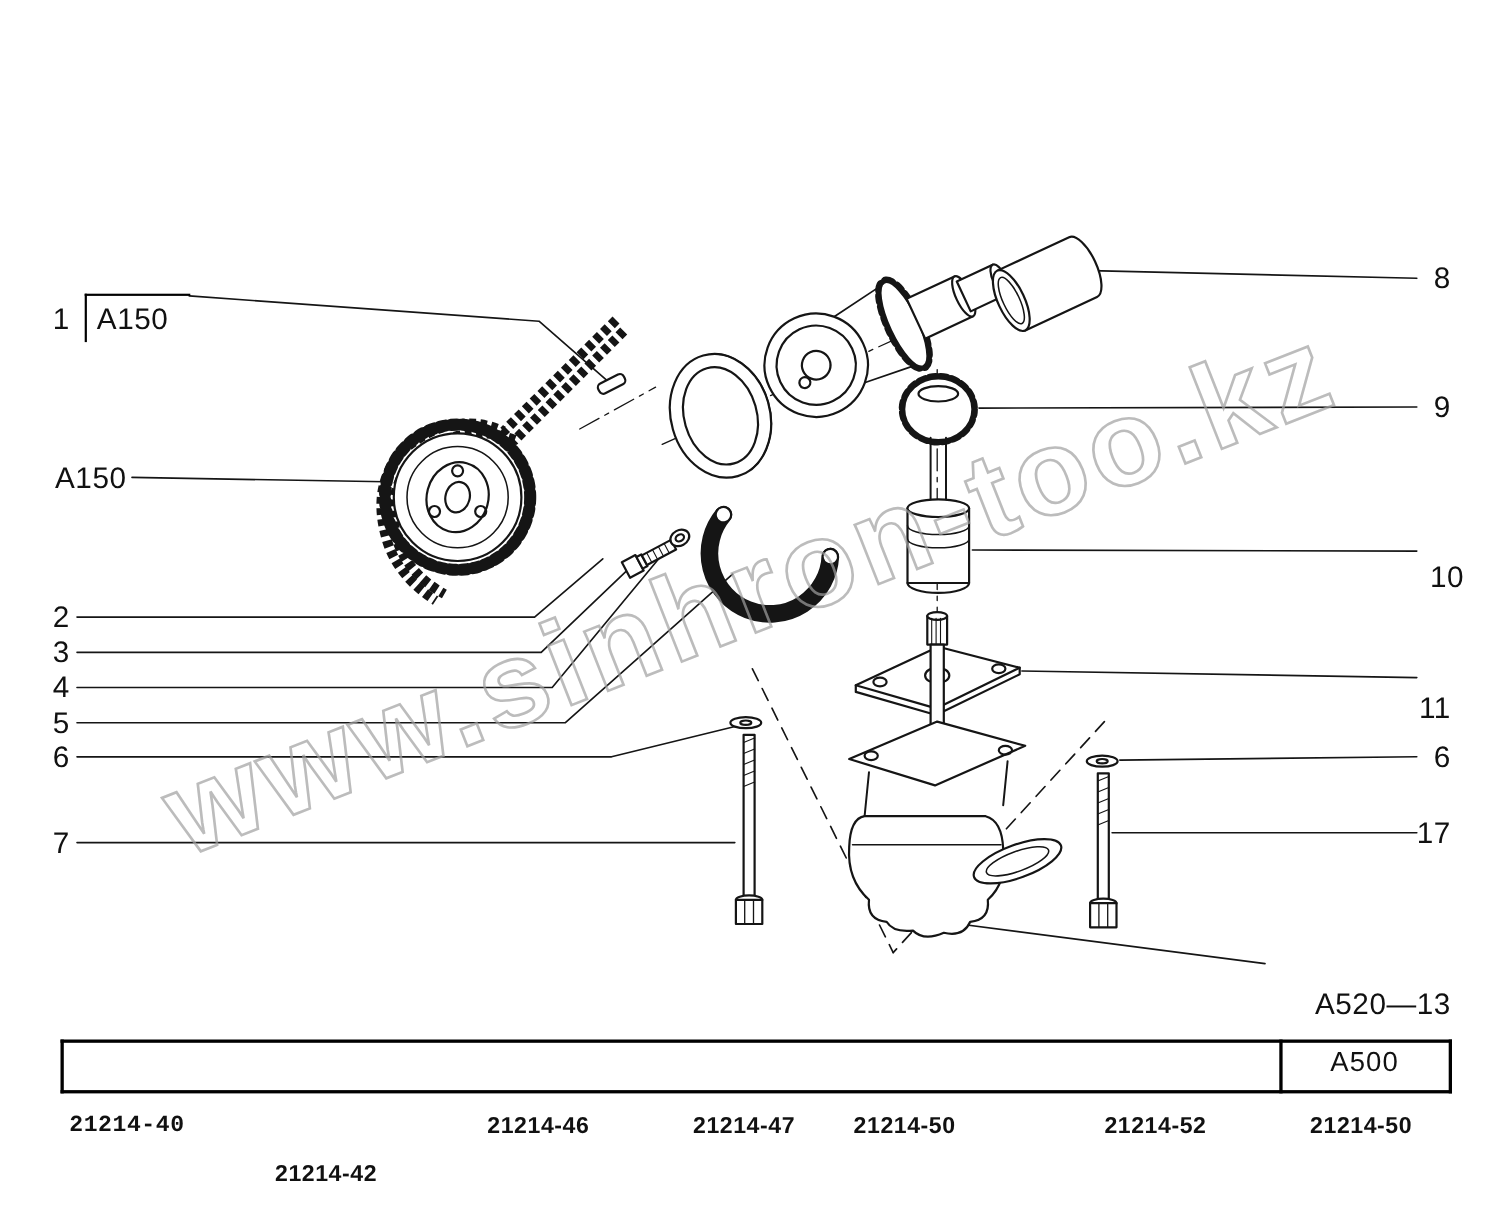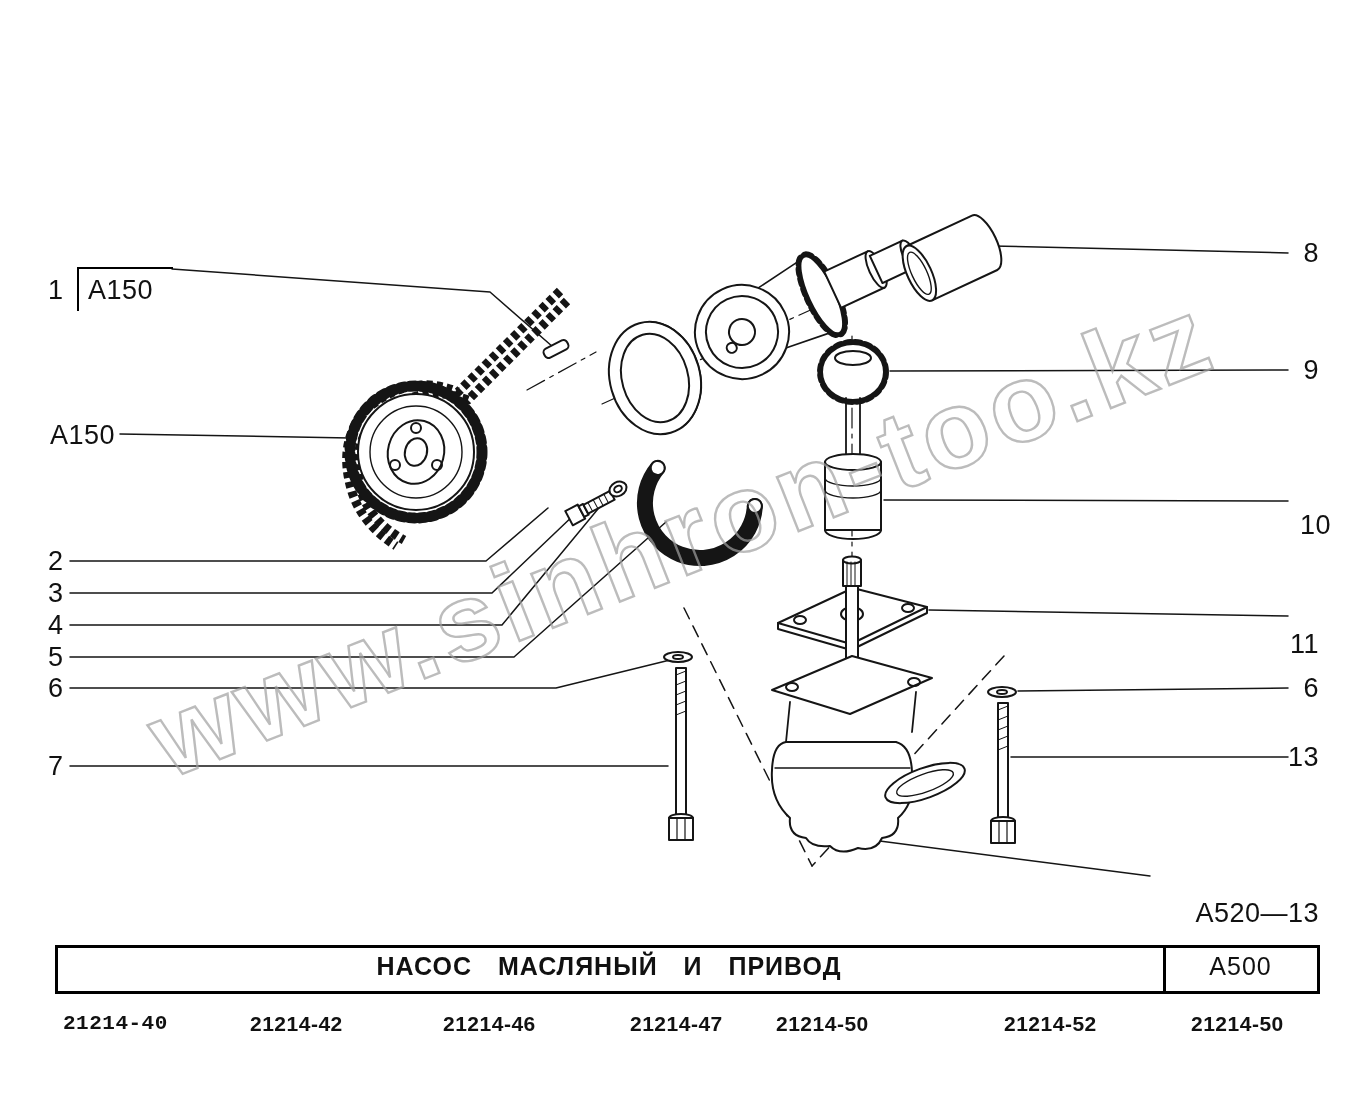--- a/index.html
+++ b/index.html
@@ -215,33 +215,32 @@
   <div class="lbl" style="left:48px; top:611px;">4</div>
   <div class="lbl" style="left:48px; top:643px;">5</div>
   <div class="lbl" style="left:48px; top:674px;">6</div>
   <div class="lbl" style="left:48px; top:752px;">7</div>
 
   <div class="lbl right" style="right:52px; top:239px;">8</div>
   <div class="lbl right" style="right:52px; top:356px;">9</div>
   <div class="lbl right" style="right:40px; top:487px;margin-top:24px;">10</div>
   <div class="lbl right" style="right:52px; top:602px;margin-top:28px;">11</div>
   <div class="lbl right" style="right:52px; top:674px;">6</div>
-  <div class="lbl right" style="right:52px; top:743px;">13</div>
+  <div class="lbl right" style="right:52px; top:743px;">17</div>
   <div class="lbl right" style="right:52px; top:899px;">A520—13</div>
 
   <div class="hline" style="left:55px; top:945px; width:1265px; height:3px;"></div>
   <div class="hline" style="left:55px; top:991px; width:1265px; height:3px;"></div>
   <div class="vline" style="left:55px; top:945px; width:3px; height:49px;"></div>
   <div class="vline" style="left:1317px; top:945px; width:3px; height:49px;"></div>
   <div class="vline" style="left:1163px; top:945px; width:3px; height:49px;"></div>
 
-  <div class="tbl-title">НАСОС МАСЛЯНЫЙ И ПРИВОД</div>
   <div class="tbl-code">A500</div>
 
   <div class="model" style="left:63px;font-family:Liberation Mono, monospace;">21214-40</div>
-  <div class="model" style="left:250px;">21214-42</div>
+  <div class="model" style="left:250px;margin-top:44px;">21214-42</div>
   <div class="model" style="left:443px;">21214-46</div>
   <div class="model" style="left:630px;">21214-47</div>
   <div class="model" style="left:776px;">21214-50</div>
   <div class="model" style="left:1004px;">21214-52</div>
   <div class="model" style="left:1191px;">21214-50</div>
 
 </div>
 
 </body></html>

